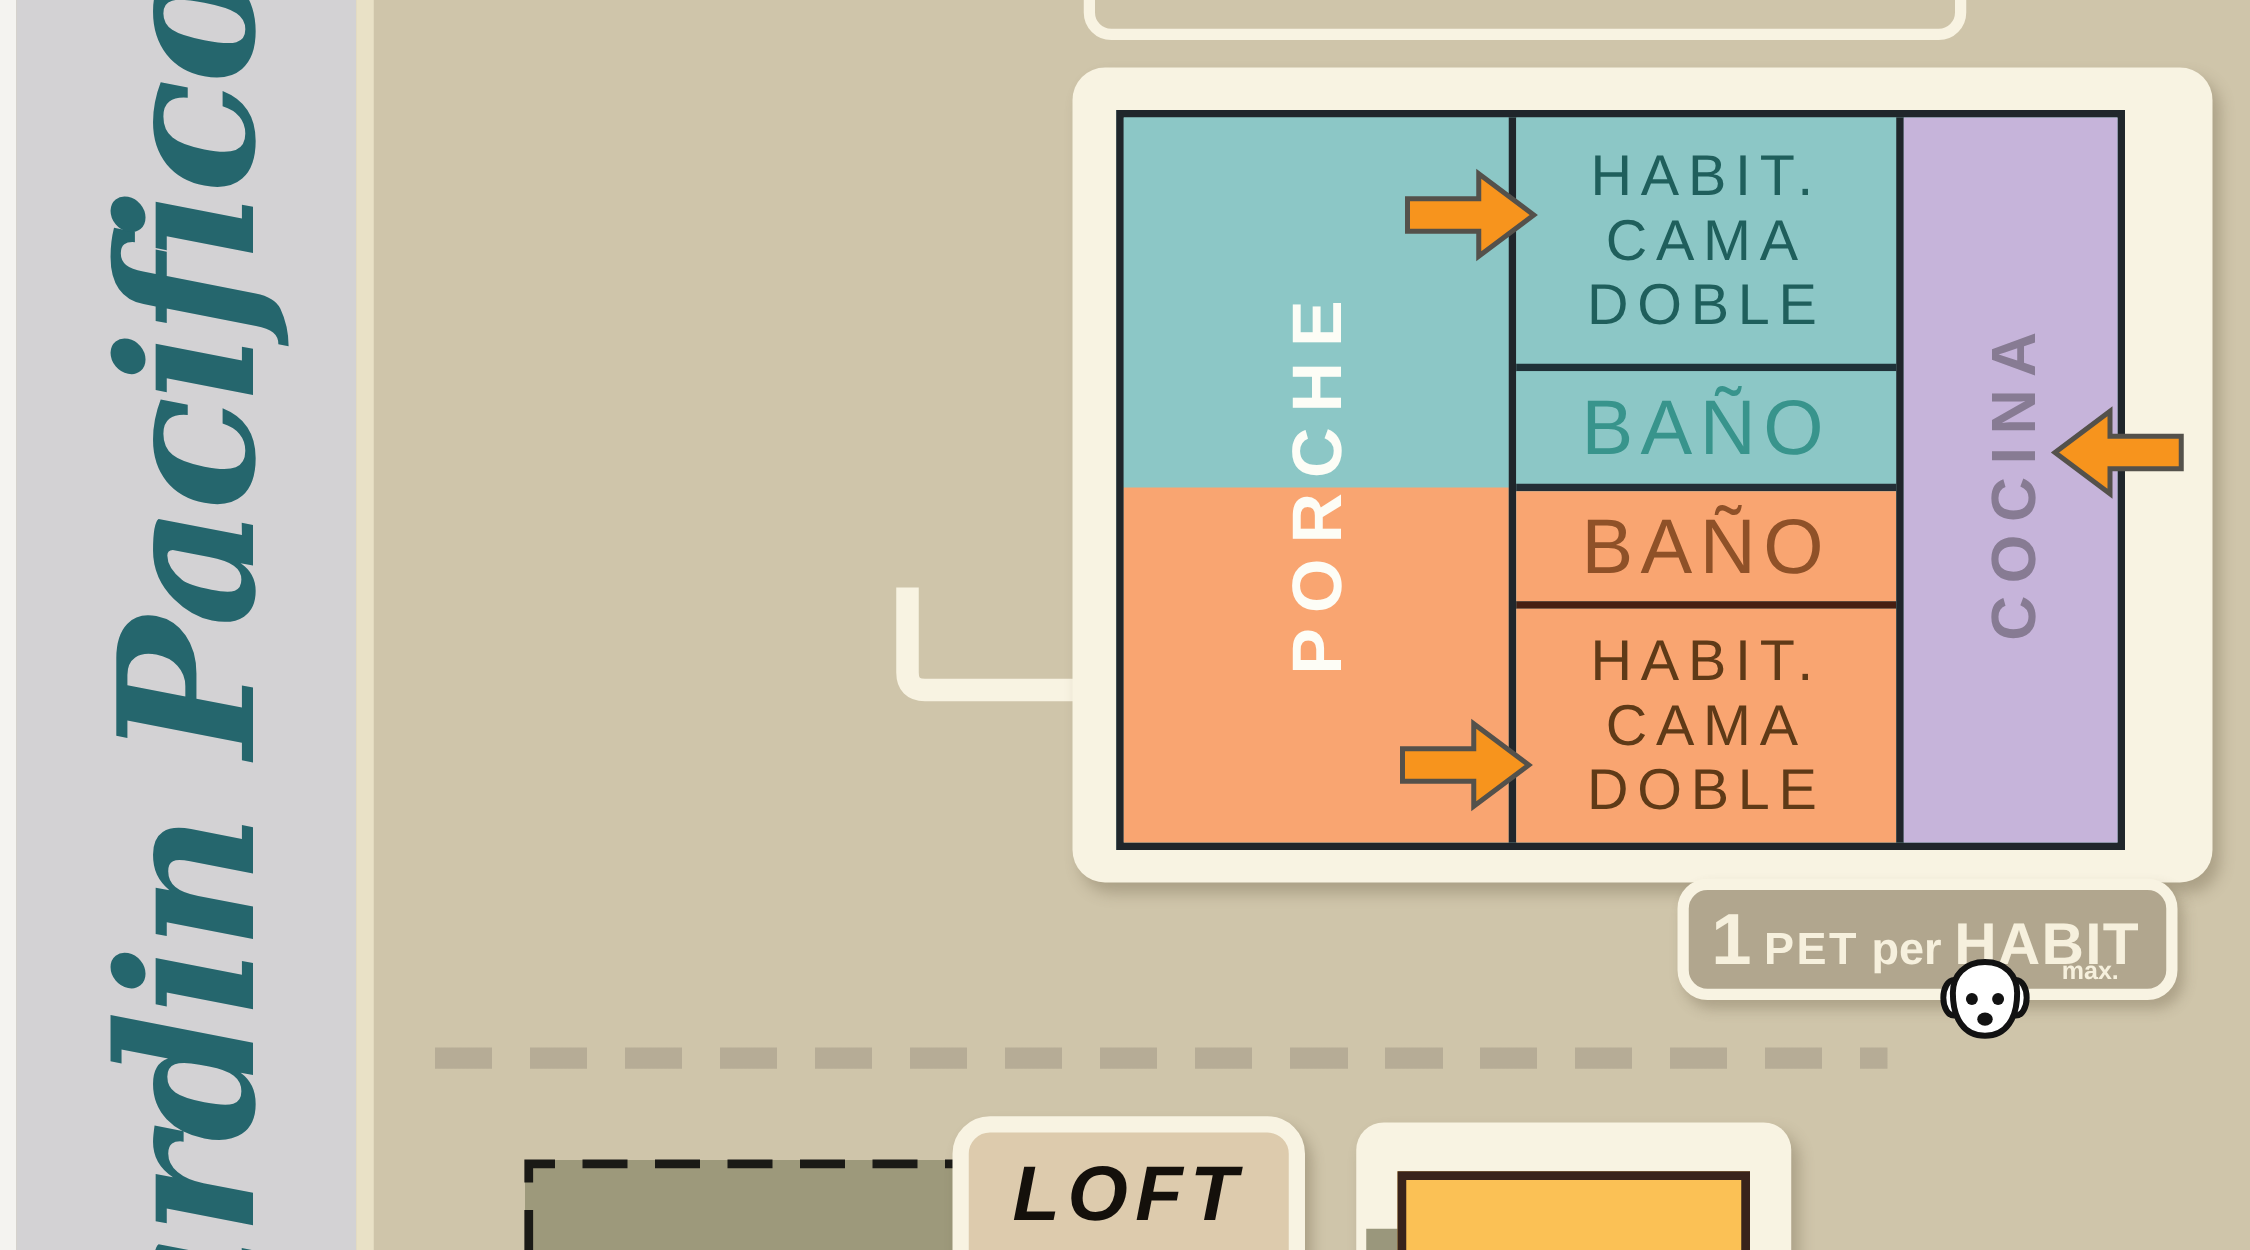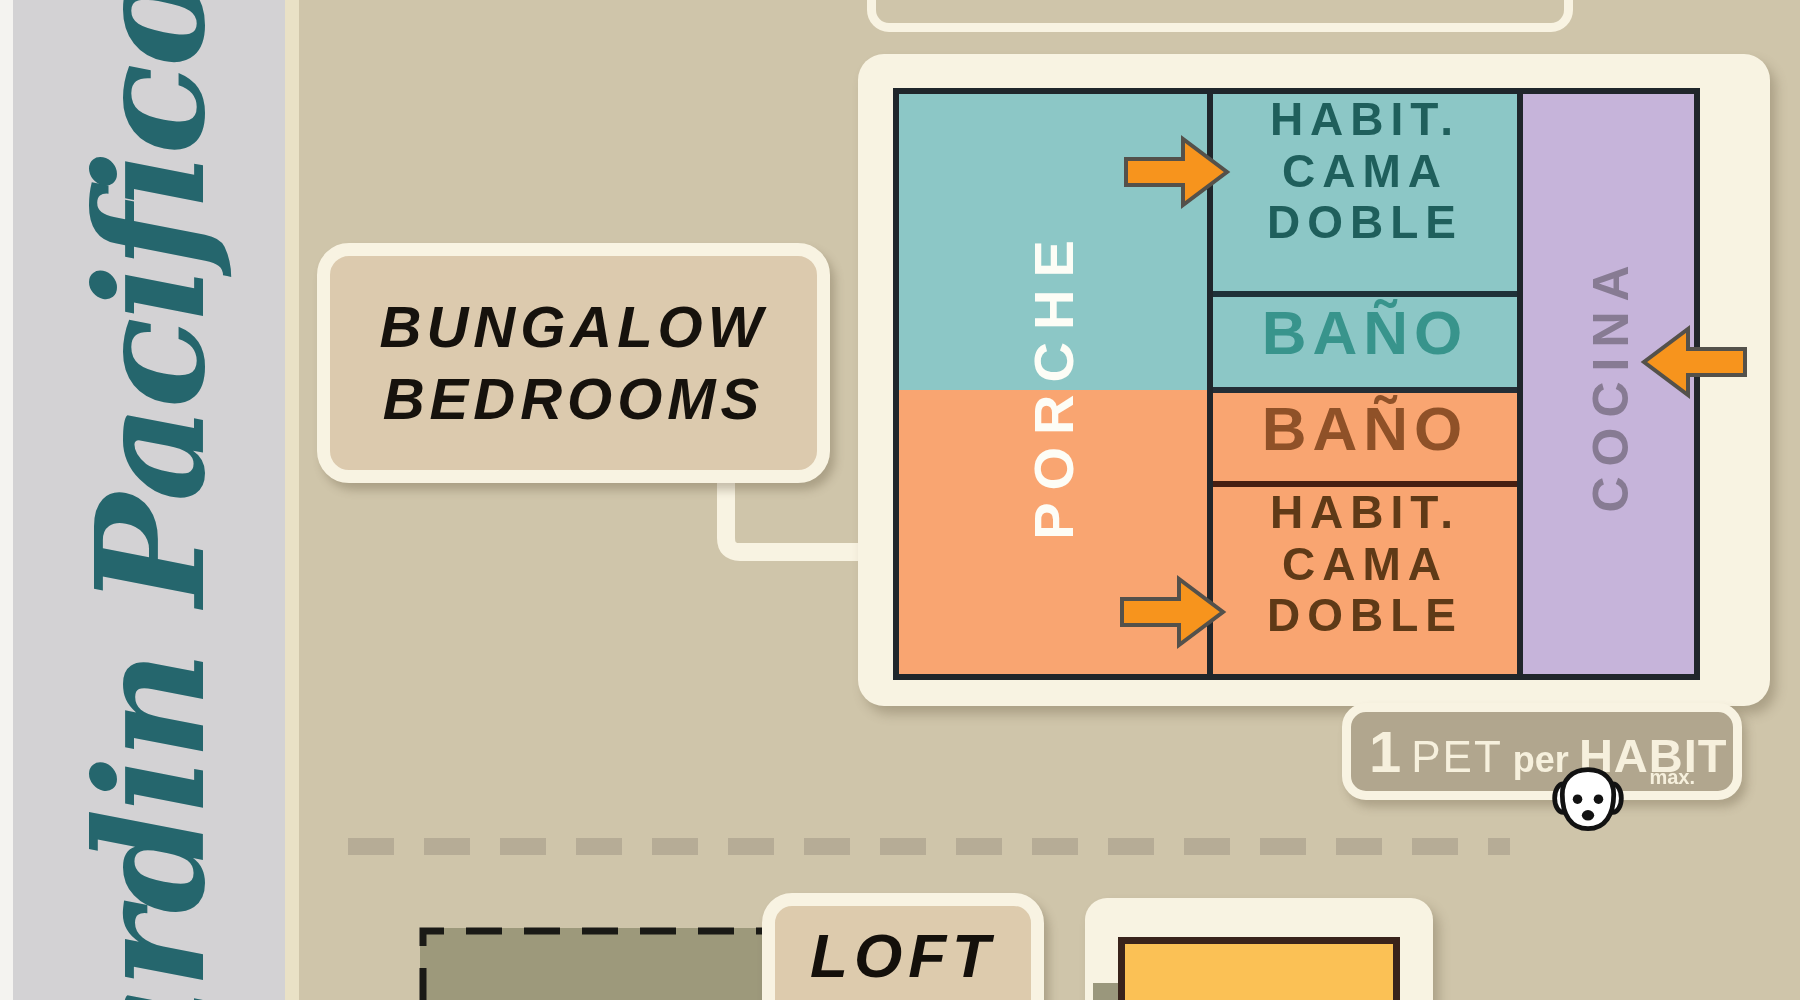--- a/index.html
+++ b/index.html
@@ -26,35 +26,35 @@
   .bungalow-box{left:317px;top:243px;width:513px;height:240px;background:#dccaae;
     border:13px solid #f8f3e2;border-radius:32px;box-sizing:border-box;
     box-shadow:5px 7px 10px rgba(96,84,60,.33);display:flex;align-items:center;justify-content:center;}
   .bungalow-text{font-style:italic;font-weight:600;font-size:58px;letter-spacing:5px;
     color:#16120d;line-height:1.24;text-align:center;}
 
   
   .fp-panel{left:858px;top:54px;width:912px;height:652px;border-radius:26px;}
   .fp{position:absolute;left:35px;top:34px;width:807px;height:592px;
       border:6px solid #20262b;box-sizing:border-box;background:#8cc7c6;}
-  .room{position:absolute;display:flex;align-items:flex-start;justify-content:center;
-        text-align:center;font-weight:bold;}
+  .room{position:absolute;display:flex;align-items:center;justify-content:center;
+        text-align:center;font-weight:normal;}
   .rline{position:absolute;}
   .rot{position:absolute;transform:translate(-50%,-50%) rotate(-90deg);white-space:nowrap;
        font-weight:bold;}
   .habit-lines{font-size:46px;letter-spacing:7px;line-height:1.12;}
   .bano-label{font-size:62px;letter-spacing:6px;}
 
   
   .pet-badge{left:1342px;top:703px;width:400px;height:97px;background:#b1a68e;
     border:9px solid #f8f3e2;border-radius:24px;box-sizing:border-box;
     box-shadow:5px 7px 10px rgba(96,84,60,.3);color:#f6f0dd;}
   .pet-row{position:absolute;left:18px;top:6px;display:flex;align-items:baseline;gap:10px;}
   .pet-num{font-size:58px;font-weight:800;}
-  .pet-word1{font-size:44px;font-weight:400;letter-spacing:2px;}
+  .pet-word1{font-size:36px;font-weight:700;letter-spacing:2px;}
   .pet-word2{font-size:36px;font-weight:700;}
   .pet-word3{font-size:47px;font-weight:800;letter-spacing:1px;}
   .pet-max{position:absolute;right:38px;bottom:2px;font-size:20px;font-weight:800;}
 
   
   .divider{left:348px;top:838px;width:1162px;height:17px;
     background:repeating-linear-gradient(to right,#b6ac96 0 46px,rgba(0,0,0,0) 46px 76px);}
 
   
   .olive{left:420px;top:928px;width:487px;height:72px;background:#9d997b;}
@@ -80,26 +80,20 @@
   <div class="abs sidebar"></div>
   <div class="abs sidebar-edge"></div>
   <div class="abs site-title">Jardin Pacifico</div>
 
   <div class="abs top-cut"></div>
 
   <svg class="overlay" width="1800" height="1000">
     <path d="M726 470 L726 538 Q726 552 740 552 L 862 552" fill="none" stroke="#f8f3e2" stroke-width="18"></path>
   </svg>
 
-  <div class="abs bungalow-box">
-    <div class="bungalow-text">
-      <div>BUNGALOW</div>
-      <div>BEDROOMS</div>
-    </div>
-  </div>
 
   <div class="abs panel fp-panel">
     <div class="fp">
 
       <div class="room" style="left:0;top:0;width:308px;height:296px;background:#8cc7c6;"></div>
       <div class="room" style="left:0;top:296px;width:308px;height:284px;background:#f9a571;"></div>
       <div class="rot" style="left:154px;top:290px;font-size:56px;letter-spacing:12px;color:#fdfdf6;">PORCHE</div>
       <div class="rline" style="left:308px;top:0;width:6px;height:580px;background:#20262b;"></div>
 
       <div class="room" style="left:314px;top:0;width:304px;height:197px;background:#8cc7c6;">

